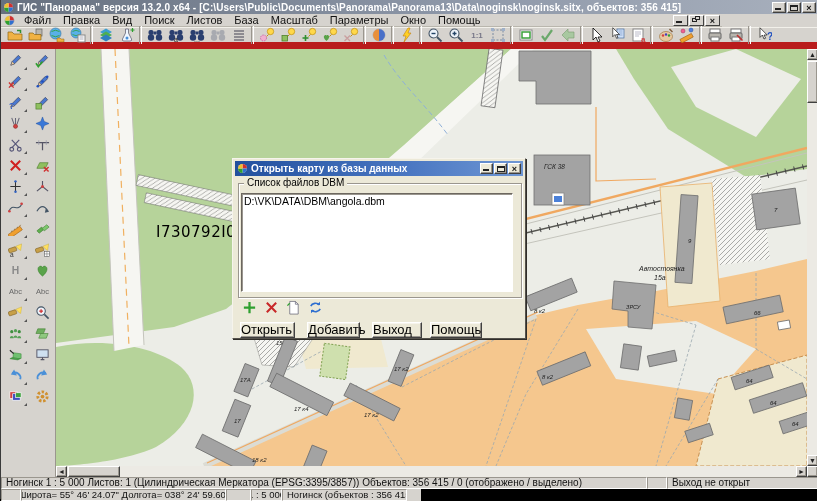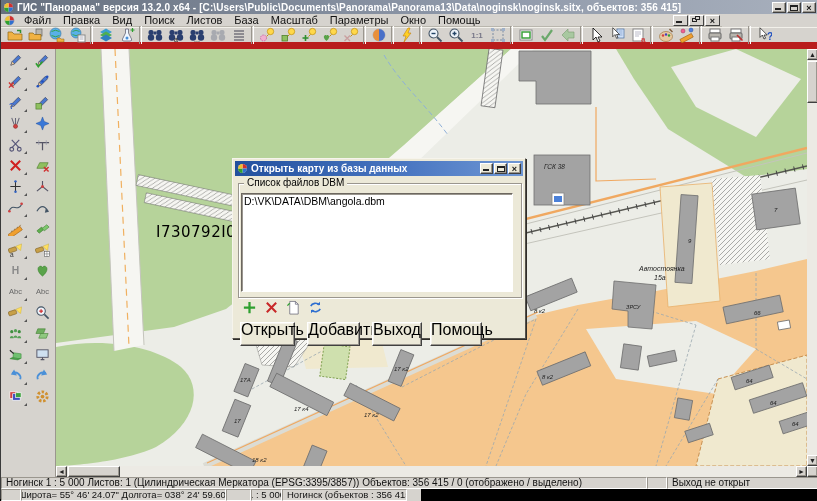--- a/index.html
+++ b/index.html
@@ -42,21 +42,21 @@
 #dlgtitle{position:absolute;left:2px;top:2px;right:2px;height:15px;background:linear-gradient(90deg,#21509e,#4a77c2 60%,#6f97d4);display:flex;align-items:center;color:#fff;font-size:10px;font-weight:bold;padding:0 2px}
 #dlgtitle .ttext{flex:1;margin-left:3px;white-space:nowrap;overflow:hidden}
 .dwinbtn{width:13px;height:11px;background:#ece9d8;border:1px solid;border-color:#fff #404040 #404040 #fff;box-shadow:inset -1px -1px 0 #9a968e;margin-left:1px;position:relative;flex:none}
 #dlggroup{position:absolute;left:5px;top:24px;width:284px;height:115px;border:1px solid #9a968e;box-shadow:1px 1px 0 #fff, inset 1px 1px 0 #fff}
 #dlggroup .glabel{position:absolute;left:5px;top:-7px;background:#ece9d8;padding:0 3px;font-size:10px}
 #dlglist{position:absolute;left:2px;top:9px;width:272px;height:99px;background:#fff;border:1px solid;border-color:#6c675f #fff #fff #6c675f;box-shadow:inset 1px 1px 0 #9a968e;font-size:10.5px;overflow:hidden}
 #dlglist .fitem{padding:1px 2px;white-space:nowrap}
 #dlgtools{position:absolute;left:8px;top:140px;display:flex;gap:5px}
 #dlgtools .dtbtn{width:17px;height:16px;display:flex;align-items:center;justify-content:center}
 #dlgbtns{position:absolute;left:0;top:163px;width:294px;height:17px}
-.dbtn{position:absolute;height:24px;background:#ece9d8;border:1px solid;border-color:#fff #404040 #404040 #fff;box-shadow:inset -1px -1px 0 #9a968e,inset 1px 1px 0 #f6f4ec;font-size:16px;text-align:center;line-height:14px}
+.dbtn{position:absolute;height:16px;background:#ece9d8;border:1px solid;border-color:#fff #404040 #404040 #fff;box-shadow:inset -1px -1px 0 #9a968e,inset 1px 1px 0 #f6f4ec;font-size:13px;line-height:14px}
 #blackpatch{position:absolute;left:420px;top:489px;width:397px;height:12px;background:#000}
 svg{display:block}
 .mlabel{font-family:"Liberation Sans",sans-serif;font-style:italic;fill:#222}
 .mlabel-id{font-family:"DejaVu Sans",sans-serif;font-style:normal;fill:#000}
 </style>
 </head>
 <body>
 
 <div id="win">
 

